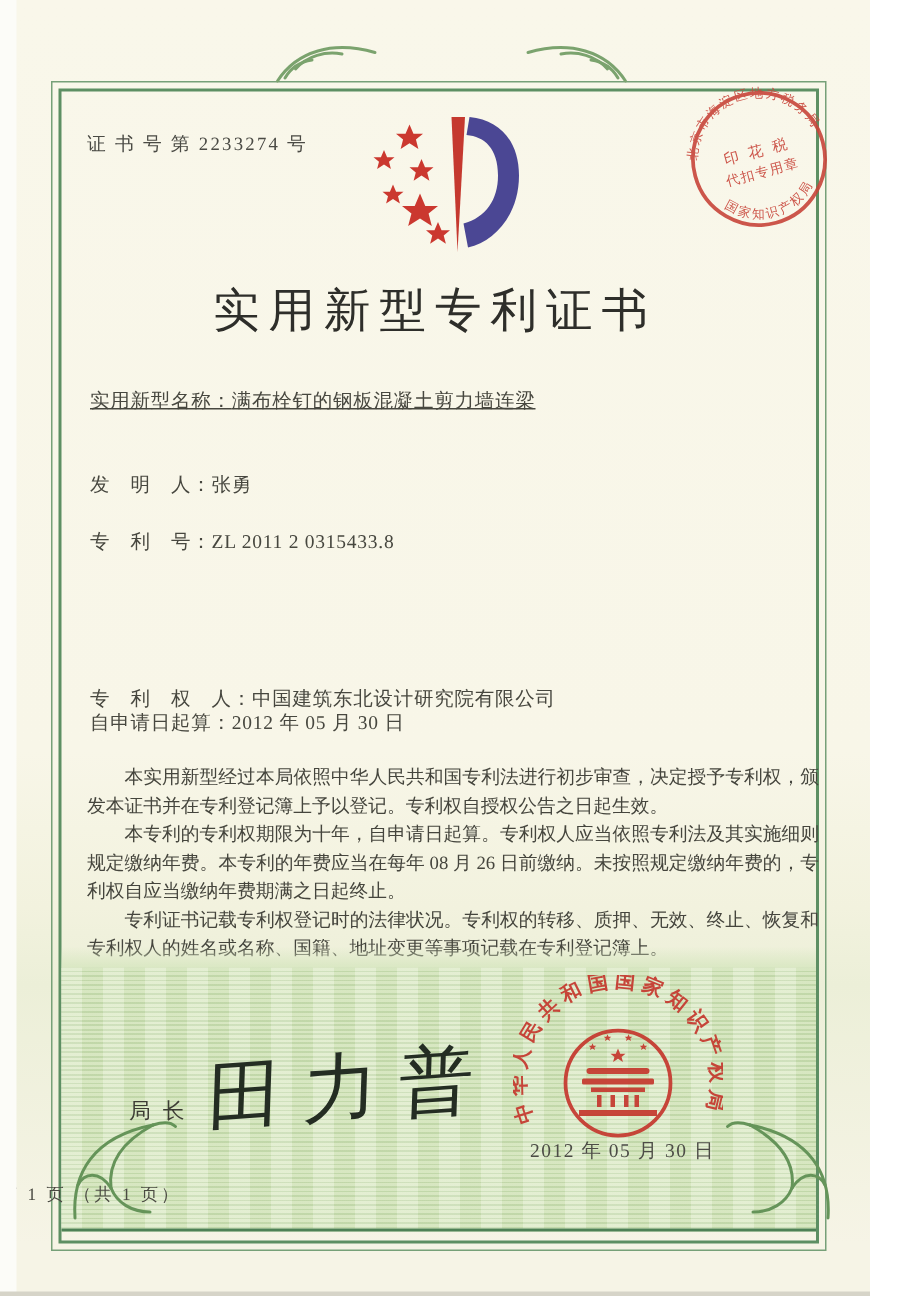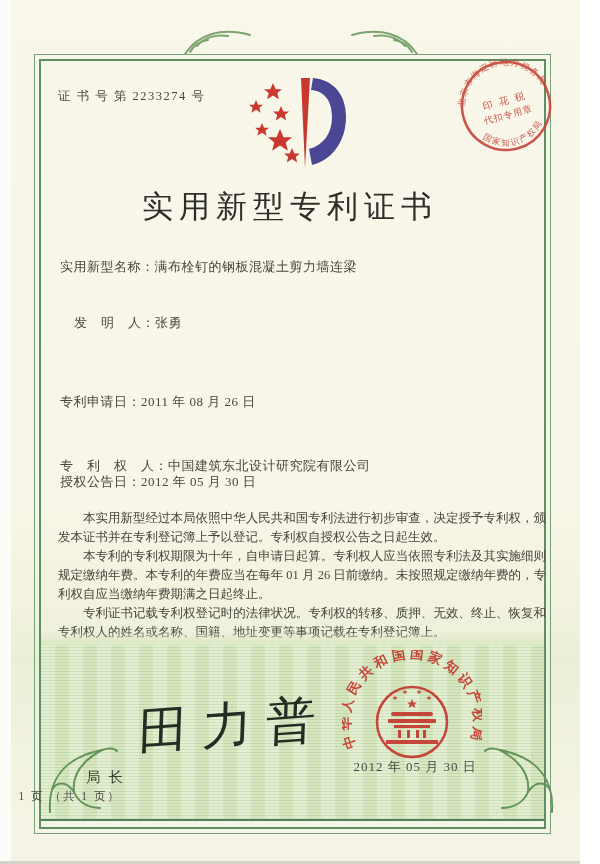--- a/index.html
+++ b/index.html
@@ -17,40 +17,40 @@
   .top-ornament.right{left:348px;transform:scaleX(-1);}
 
   .cert-no{position:absolute;left:58px;top:88px;font-size:12.5px;color:#4a4a44;letter-spacing:1.5px;}
 
   .logo{position:absolute;left:228px;top:74px;}
 
   .title{position:absolute;left:0;right:0;top:186px;text-align:center;font-size:31px;
          letter-spacing:6px;color:#2e2e2a;font-weight:500;}
 
   .field{position:absolute;left:60px;right:50px;font-size:13px;color:#47473f;letter-spacing:0.5px;white-space:nowrap;}
-  .f0{top:258px;} .f1{top:314px;margin-left:14px;} .f2{top:352px;} .f3{top:393px;} .f4{top:433px;margin-top:24px;} .f5{top:473px;}
+  .f0{top:258px;text-decoration:underline;} .f1{top:314px;} .f2{top:352px;} .f3{top:393px;} .f4{top:433px;margin-top:24px;} .f5{top:473px;}
 
   .body-text{position:absolute;left:58px;width:488px;top:509px;font-size:12.5px;line-height:19px;
              color:#45453d;text-align:justify;}
   .body-text p{margin:0;text-indent:2em;}
 
   .green-band{position:absolute;left:41px;right:36px;top:645px;height:174px;
      background:
        repeating-linear-gradient(90deg,rgba(255,255,255,0.18) 0 14px,rgba(160,195,130,0.10) 14px 28px),
        repeating-linear-gradient(0deg,rgba(122,165,96,0.20) 0 1px,rgba(226,238,206,0.55) 1px 3px),
        #d8e7c1;
      border-bottom:2px solid #4e8156;}
   .green-band::before{content:"";position:absolute;left:0;right:0;top:-14px;height:14px;
      background:linear-gradient(180deg,rgba(216,231,193,0) 0,rgba(216,231,193,0.9) 100%);}
 
   .corner-flourish{position:absolute;}
   .corner-flourish.left{left:44px;top:738px;}
   .corner-flourish.right{left:482px;top:738px;transform:scaleX(-1);}
 
-  .director{position:absolute;left:86px;top:731px;font-size:14.5px;color:#3c3c34;letter-spacing:8px;margin-top:37px;}
+  .director{position:absolute;left:86px;top:731px;font-size:14.5px;color:#3c3c34;letter-spacing:8px;}
   .signature{position:absolute;left:138px;top:692px;font-size:50px;color:#242d23;letter-spacing:14px;
              transform:rotate(-4deg) skewX(-6deg);white-space:nowrap;}
 
   .official-seal{position:absolute;left:342px;top:650px;opacity:0.93;}
   .issue-date{position:absolute;left:340px;top:758px;width:150px;text-align:center;
               font-size:13px;color:#4c4c46;letter-spacing:1px;white-space:nowrap;}
   .page-info{position:absolute;left:0;right:0;top:789px;text-align:left;font-size:11.5px;
              color:#4a4a42;letter-spacing:2px;}
 
   .stamp{position:absolute;left:456px;top:56px;transform:rotate(-15deg);opacity:0.9;}
@@ -95,27 +95,27 @@
       <use href="#starP" transform="translate(34,55) scale(7)"></use>
       <use href="#starP" transform="translate(52,66) scale(12)"></use>
       <use href="#starP" transform="translate(64,81) scale(8)"></use>
     </g>
   </svg>
 
   <div class="title">实用新型专利证书</div>
 
   <div class="field f0"><span>实用新型名称：</span><span>满布栓钉的钢板混凝土剪力墙连梁</span></div>
   <div class="field f1"><span>发　明　人：</span><span>张勇</span></div>
-  <div class="field f3"><span>专利申请日：</span><span>2011 年 08 月 26 日</span></div>
+  <div class="field f2"><span>专　利　号：</span><span>ZL 2011 2 0315433.8</span></div>
   <div class="field f4"><span>专　利　权　人：</span><span>中国建筑东北设计研究院有限公司</span></div>
-  <div class="field f5"><span>授权公告日：</span><span>2012 年 05 月 30 日</span></div>
+  <div class="field f5"><span>自申请日起算：</span><span>2012 年 05 月 30 日</span></div>
 
   <div class="body-text">
     <p>本实用新型经过本局依照中华人民共和国专利法进行初步审查，决定授予专利权，颁发本证书并在专利登记簿上予以登记。专利权自授权公告之日起生效。</p>
-    <p>本专利的专利权期限为十年，自申请日起算。专利权人应当依照专利法及其实施细则规定缴纳年费。本专利的年费应当在每年 01 月 26 日前缴纳。未按照规定缴纳年费的，专利权自应当缴纳年费期满之日起终止。</p>
+    <p>本专利的专利权期限为十年，自申请日起算。专利权人应当依照专利法及其实施细则规定缴纳年费。本专利的年费应当在每年 08 月 26 日前缴纳。未按照规定缴纳年费的，专利权自应当缴纳年费期满之日起终止。</p>
     <p>专利证书记载专利权登记时的法律状况。专利权的转移、质押、无效、终止、恢复和专利权人的姓名或名称、国籍、地址变更等事项记载在专利登记簿上。</p>
   </div>
 
   <div class="green-band"></div>
 
   <svg class="corner-flourish left" width="76" height="78" viewBox="0 0 76 78">
     <g stroke="#659459" stroke-width="2" fill="none" stroke-linecap="round">
       <path d="M6,74 C4,44 18,20 58,12"></path>
       <path d="M58,12 C36,24 28,38 30,54"></path>
       <path d="M30,54 C22,42 12,44 8,52"></path>

